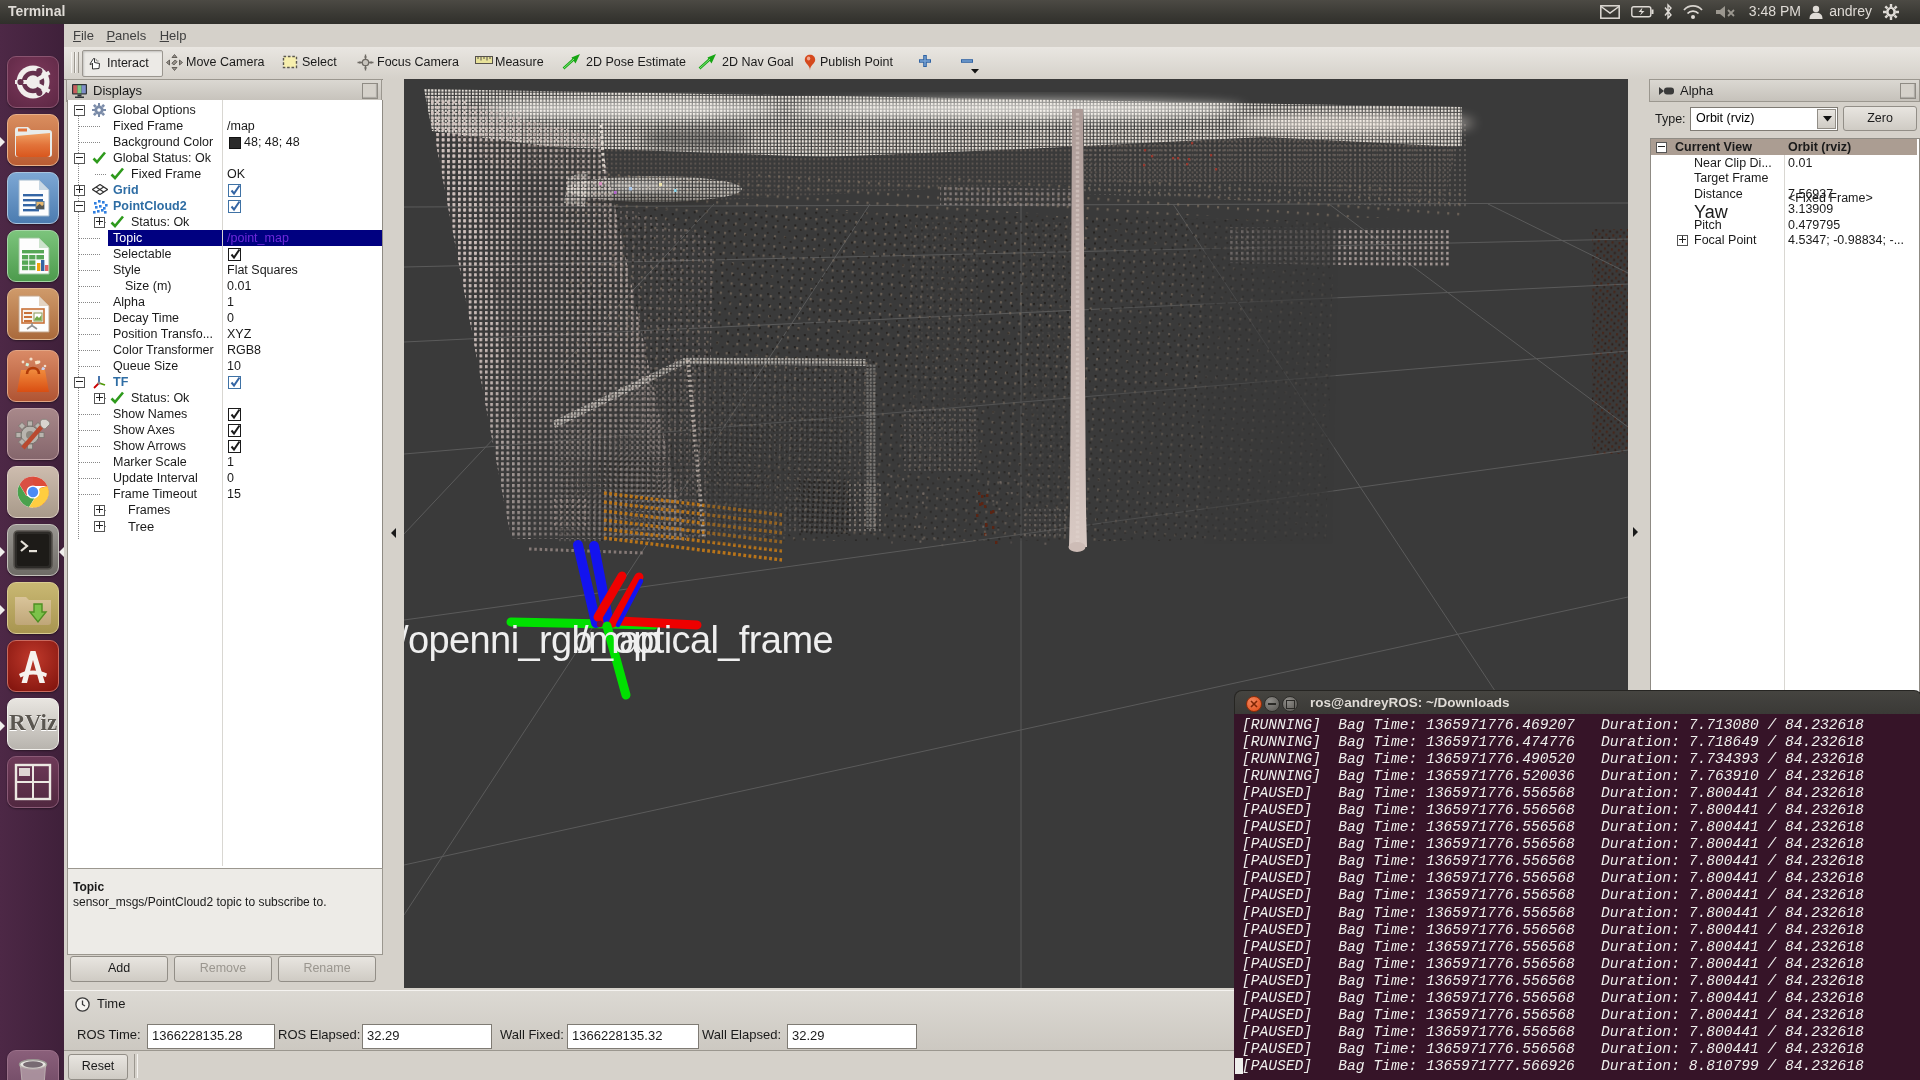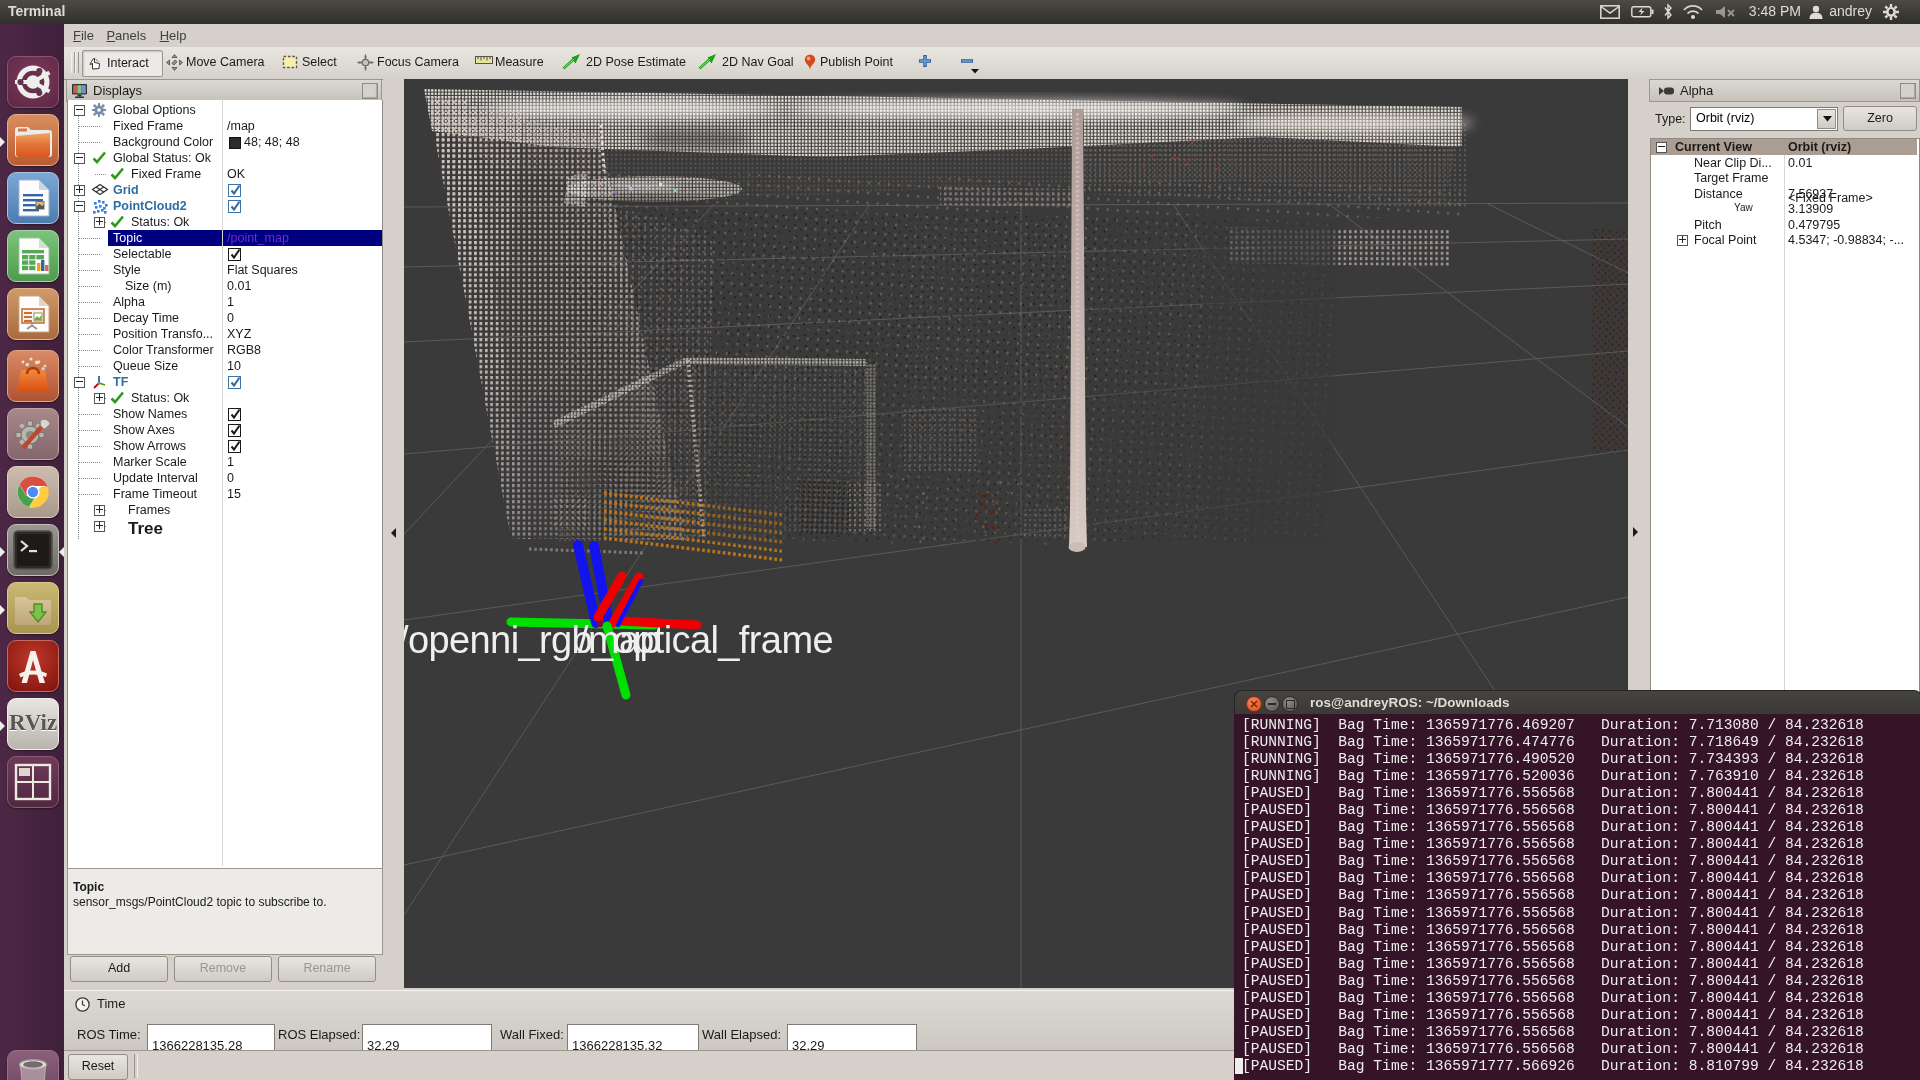--- a/index.html
+++ b/index.html
@@ -31,26 +31,26 @@
 
 #viewport{left:404px;top:79px;width:1224px;height:909px;background:#3a3a3a;}
 
 #gutL{left:383px;top:79px;width:21px;height:906px;background:#d5d1ca;}
 #gutR{left:1628px;top:79px;width:21px;height:906px;background:#d5d1ca;}
 
 #views{left:1649px;top:79px;width:271px;height:906px;background:#d5d1ca;}
 
 #timep{left:64px;top:990px;width:1856px;height:60px;background:linear-gradient(#dcd9d3,#ccc8c1);border-top:1px solid #f5f3f0;font-size:13px;color:#1a1a1a;}
 #resetbar{left:64px;top:1050px;width:1856px;height:30px;background:#d5d1ca;border-top:1px solid #9b978f;}
-.tfield{position:absolute;top:33px;height:20px;background:#fff;border:1px solid #7f7b74;font-size:13px;padding:13px 0 0 4px;}
+.tfield{position:absolute;top:33px;height:20px;background:#fff;border:1px solid #7f7b74;font-size:13px;padding:3px 0 0 4px;}
 
 #term{left:1234px;top:690px;width:686px;height:390px;}
 #termbar{position:absolute;left:0;top:0;width:686px;height:24px;background:linear-gradient(#454440,#3a3936);border-radius:8px 8px 0 0;border:1px solid #262522;border-bottom:none;}
 #termbody{position:absolute;left:0;top:24px;width:686px;height:366px;background:#361428;}
-#termtext{position:absolute;left:8px;top:3px;font-family:"Liberation Mono",monospace;font-size:14.6px;line-height:17.05px;color:#eeeeec;margin:0;}
+#termtext{position:absolute;left:8px;top:3px;font-family:"Liberation Mono",monospace;font-size:14.6px;line-height:17.05px;color:#eeeeec;margin:0;font-style:italic;}
 .wbtn{position:absolute;top:5px;width:14px;height:14px;border-radius:8px;}
 </style>
 </head>
 <body>
 <div class="abs" id="topbar">
   <div class="title">Terminal</div>
   <div id="tright">
       <svg style="position:absolute;right:296px;top:5px;" width="20" height="14" viewBox="0 0 20 14">
         <rect x="0.8" y="0.8" width="18.4" height="12.4" fill="none" stroke="#dfdbd6" stroke-width="1.5"></rect>
         <path d="M1 1.5 L10 8 L19 1.5" fill="none" stroke="#dfdbd6" stroke-width="1.5"></path>
@@ -614,21 +614,21 @@
     <div style="position:absolute;left:26px;top:61px;font-size:12.5px;font-weight:bold;color:#1a1a1a;">Current View</div>
     <div style="position:absolute;left:139px;top:61px;font-size:12.5px;font-weight:bold;color:#1a1a1a;">Orbit (rviz)</div>
     <span style="position:absolute;left:7px;top:63px;width:9px;height:9px;border:1px solid #555;background:#fff;"></span>
     <span style="position:absolute;left:9px;top:67px;width:7px;height:1px;background:#222;"></span>
     <div style="position:absolute;left:45px;top:77px;font-size:12.5px;color:#1a1a1a;white-space:nowrap;">Near Clip Di...</div>
     <div style="position:absolute;left:139px;top:77px;font-size:12.5px;color:#1a1a1a;white-space:nowrap;">0.01</div>
     <div style="position:absolute;left:45px;top:92.4px;font-size:12.5px;color:#1a1a1a;white-space:nowrap;">Target Frame</div>
     <div style="position:absolute;left:139px;top:92.4px;font-size:12.5px;color:#1a1a1a;white-space:nowrap;margin-top:20px;">&lt;Fixed Frame&gt;</div>
     <div style="position:absolute;left:45px;top:107.80000000000001px;font-size:12.5px;color:#1a1a1a;white-space:nowrap;">Distance</div>
     <div style="position:absolute;left:139px;top:107.80000000000001px;font-size:12.5px;color:#1a1a1a;white-space:nowrap;">7.56937</div>
-    <div style="position:absolute;left:45px;top:123.20000000000002px;font-size:10px;color:#1a1a1a;white-space:nowrap;margin-left:40px;">Yaw</div>
+    <div style="position:absolute;left:45px;top:123.20000000000002px;font-size:18px;color:#1a1a1a;white-space:nowrap;">Yaw</div>
     <div style="position:absolute;left:139px;top:123.20000000000002px;font-size:12.5px;color:#1a1a1a;white-space:nowrap;">3.13909</div>
     <div style="position:absolute;left:45px;top:138.60000000000002px;font-size:12.5px;color:#1a1a1a;white-space:nowrap;">Pitch</div>
     <div style="position:absolute;left:139px;top:138.60000000000002px;font-size:12.5px;color:#1a1a1a;white-space:nowrap;">0.479795</div>
     <div style="position:absolute;left:45px;top:154.00000000000003px;font-size:12.5px;color:#1a1a1a;white-space:nowrap;">Focal Point</div>
     <div style="position:absolute;left:139px;top:154.00000000000003px;font-size:12.5px;color:#1a1a1a;white-space:nowrap;">4.5347; -0.98834; -...</div>
     <span style="position:absolute;left:28px;top:156.00000000000003px;width:9px;height:9px;border:1px solid #555;background:#fff;"></span>
     <span style="position:absolute;left:30px;top:160.00000000000003px;width:7px;height:1px;background:#222;"></span>
     <span style="position:absolute;left:33px;top:157.00000000000003px;width:1px;height:7px;background:#222;"></span>
     <div style="position:absolute;left:135px;top:76px;width:1px;height:560px;background:#d9d7d2;"></div>
   </div>
@@ -827,21 +827,21 @@
     <div style="position:absolute;left:159px;top:387px;font-size:12.5px;color:#1a1a1a;white-space:nowrap;">15</div>
     <div style="position:absolute;left:27px;top:410px;width:12px;height:1px;background-image:repeating-linear-gradient(90deg,#888 0 1px,transparent 1px 2px);"></div>
     <span style="position:absolute;left:26px;top:405px;width:9px;height:9px;border:1px solid #555;background:#fff;"></span>
     <span style="position:absolute;left:28px;top:409px;width:7px;height:1px;background:#222;"></span>
     <span style="position:absolute;left:31px;top:406px;width:1px;height:7px;background:#222;"></span>
     <div style="position:absolute;left:60px;top:403px;font-size:12.5px;color:#1a1a1a;font-weight:normal;white-space:nowrap;">Frames</div>
     <div style="position:absolute;left:27px;top:426px;width:12px;height:1px;background-image:repeating-linear-gradient(90deg,#888 0 1px,transparent 1px 2px);"></div>
     <span style="position:absolute;left:26px;top:421px;width:9px;height:9px;border:1px solid #555;background:#fff;"></span>
     <span style="position:absolute;left:28px;top:425px;width:7px;height:1px;background:#222;"></span>
     <span style="position:absolute;left:31px;top:422px;width:1px;height:7px;background:#222;"></span>
-    <div style="position:absolute;left:60px;top:419px;font-size:17px;color:#1a1a1a;font-weight:bold;white-space:nowrap;">Tree</div>
+    <div style="position:absolute;left:60px;top:419px;font-size:13px;color:#1a1a1a;font-weight:normal;white-space:nowrap;">Tree</div>
     <div style="position:absolute;left:154px;top:0px;width:1px;height:766px;background:#d9d7d2;"></div>
   </div>
 <div class="abs" id="dispHelp">
   <div style="position:absolute;left:5px;top:11px;font-weight:bold;">Topic</div>
   <div style="position:absolute;left:5px;top:26px;">sensor_msgs/PointCloud2 topic to subscribe to.</div>
 </div>
 <div class="qbtn" style="left:70px;top:956px;width:96px;">Add</div>
 <div class="qbtn dis" style="left:174px;top:956px;width:96px;">Remove</div>
 <div class="qbtn dis" style="left:278px;top:956px;width:96px;">Rename</div>
 <div class="abs" id="term">

